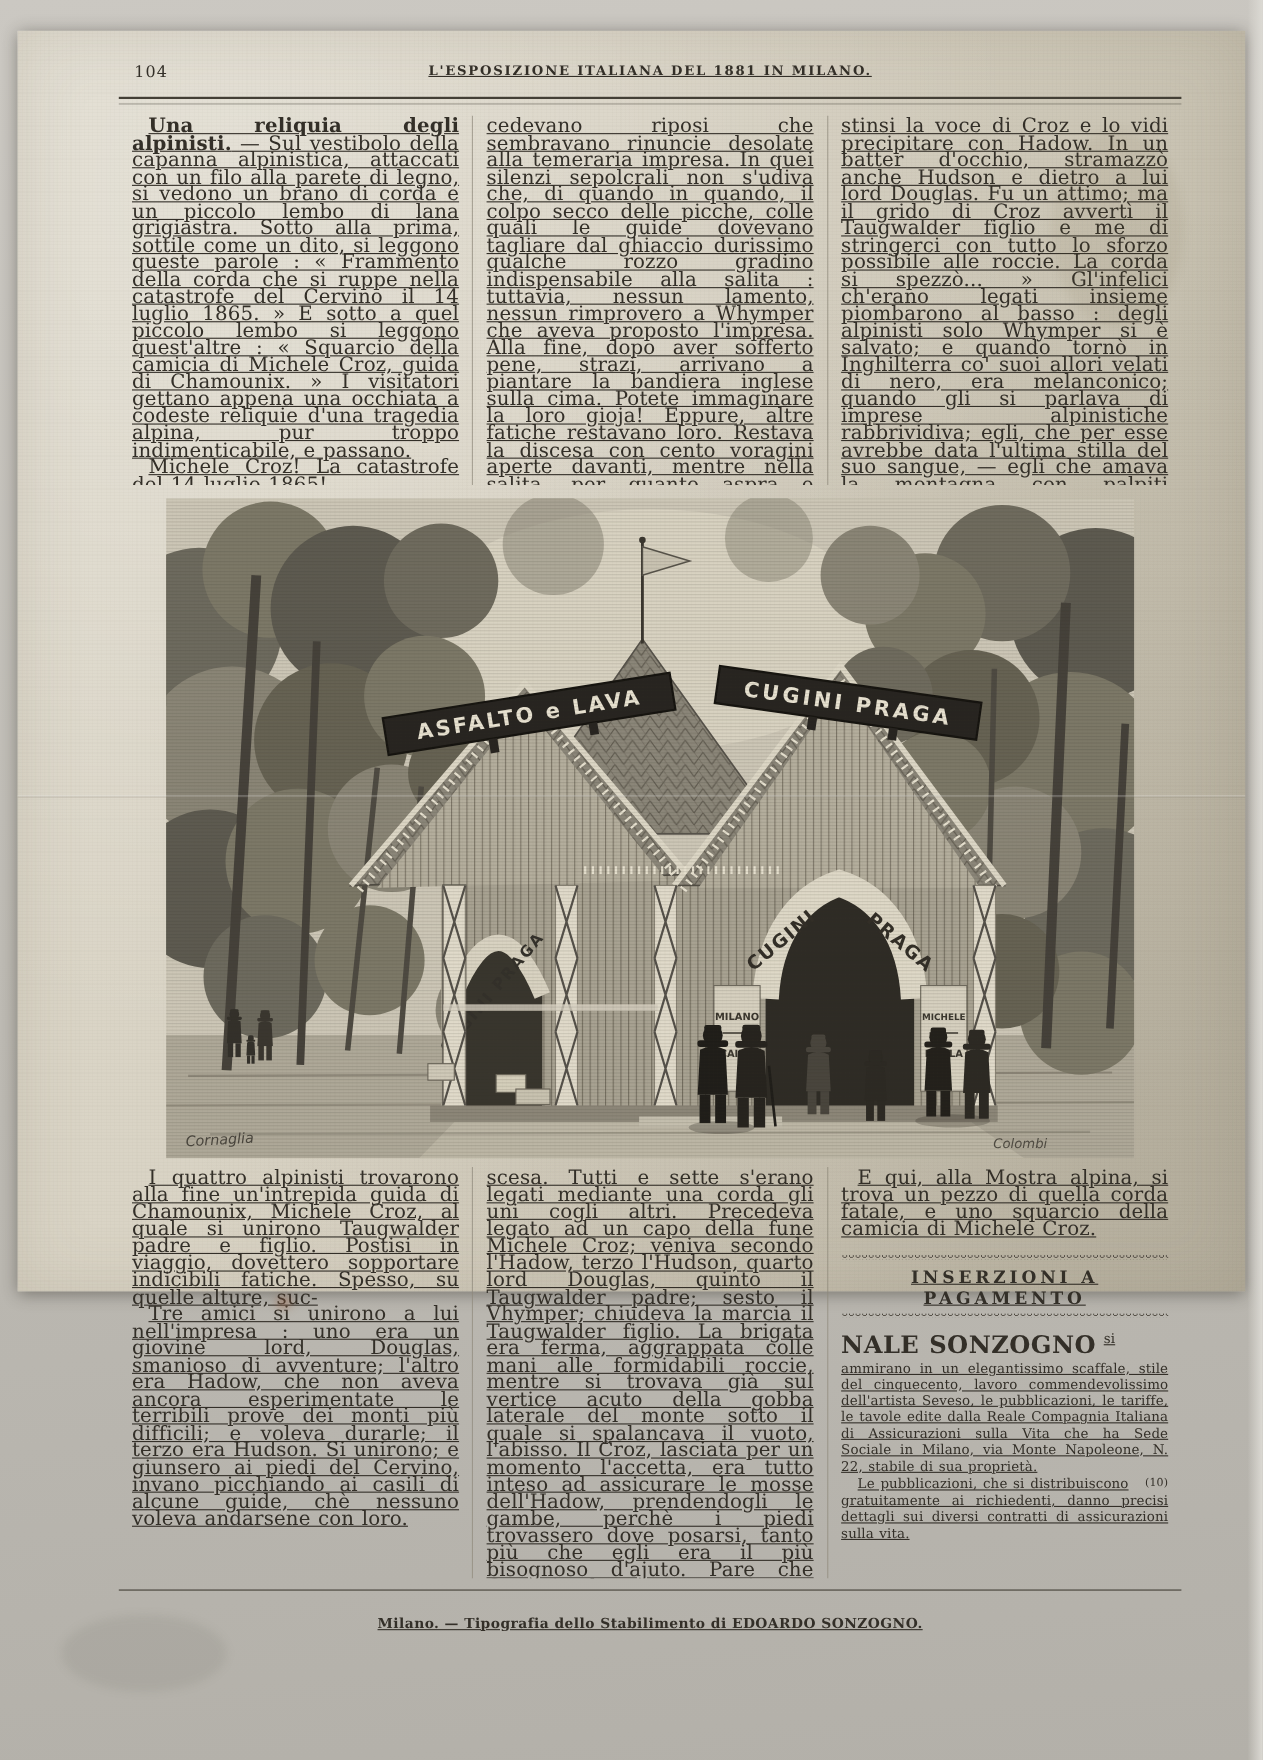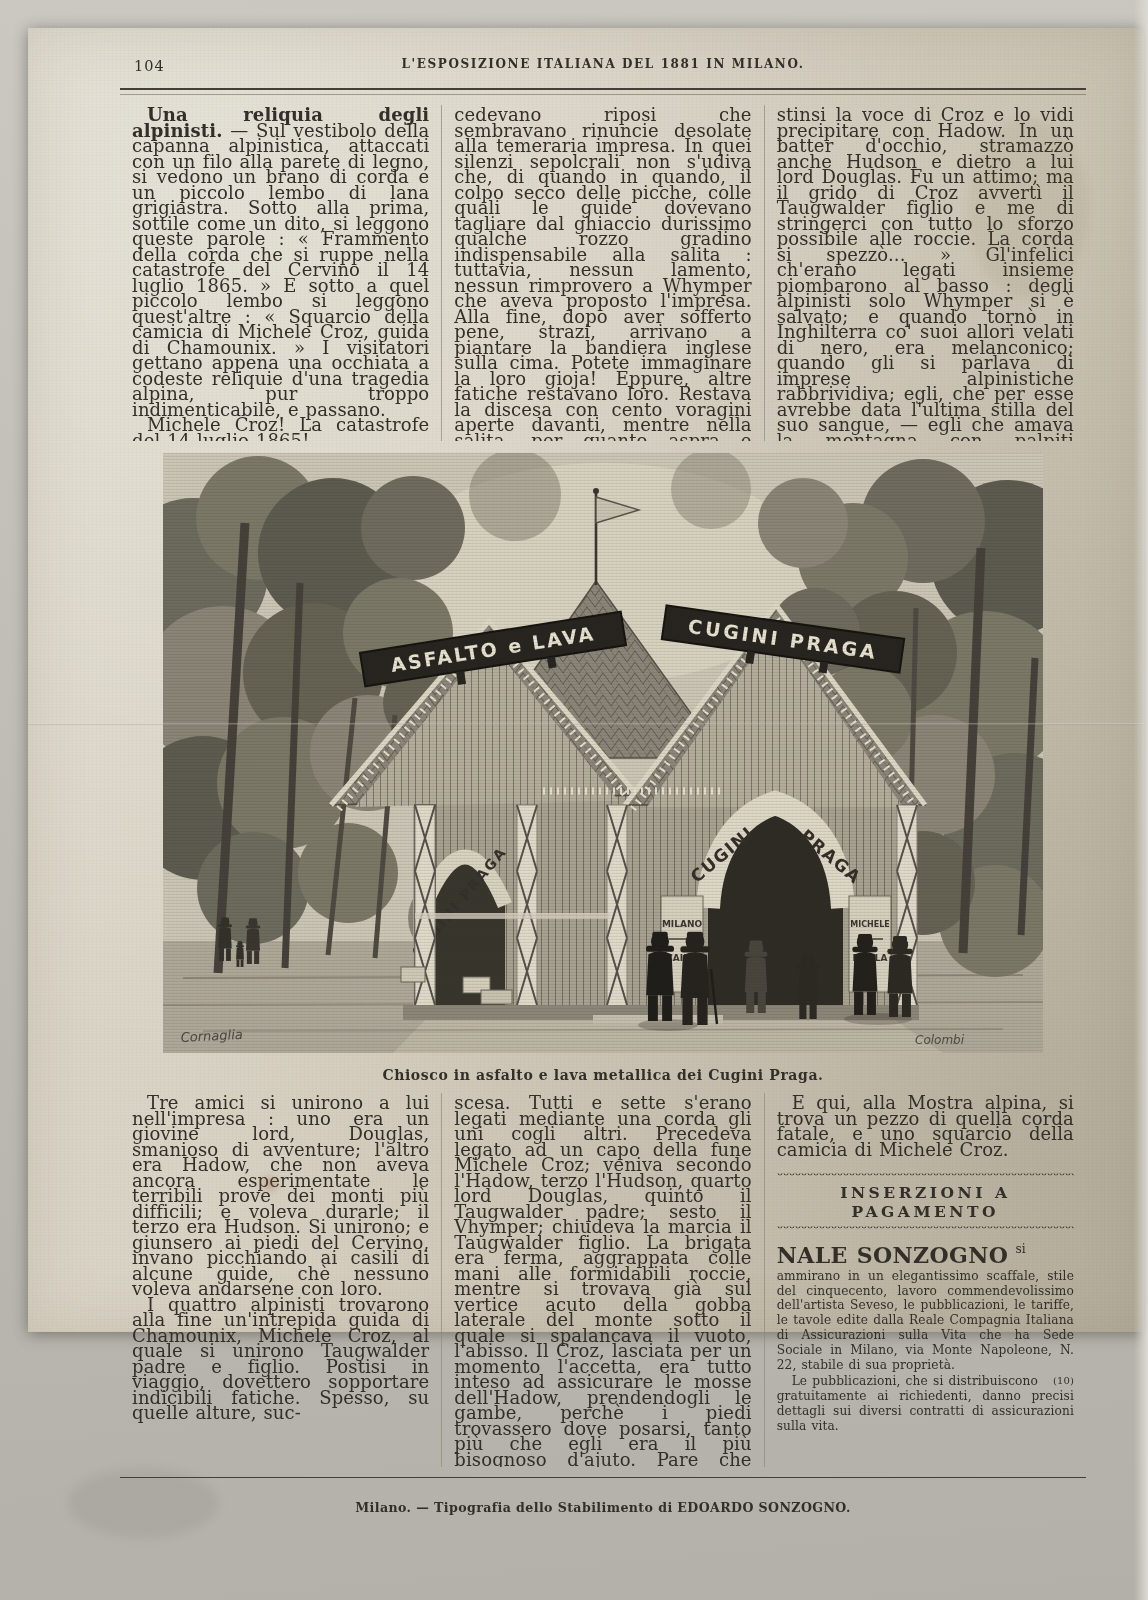--- a/index.html
+++ b/index.html
@@ -3,26 +3,27 @@
 <meta charset="utf-8">
 <style>
   html,body{margin:0;padding:0;}
   body{
     width:1148px;height:1600px;position:relative;overflow:hidden;
     background:linear-gradient(175deg,#cbc8c2 0%,#bdbab3 55%,#b3b0a9 100%);
     font-family:"DejaVu Serif","Liberation Serif",serif;
     color:#332f28;
   }
   .page{
-    position:absolute;left:28px;top:28px;width:1116px;height:1304px;
+    position:absolute;left:16px;top:28px;width:1116px;height:1146px;
     background:
       radial-gradient(ellipse at 18% 12%, rgba(255,255,255,.28), transparent 55%),
       radial-gradient(ellipse at 90% 85%, rgba(90,80,60,.14), transparent 60%),
       linear-gradient(100deg,#dcd7c9 0%,#d7d1c2 38%,#cdc7b7 72%,#bfb9a8 100%);
     box-shadow:0 2px 14px rgba(40,38,32,.45), inset 0 0 60px rgba(120,110,90,.18);
+    text-decoration:underline;
   }
   .grain{position:absolute;inset:0;pointer-events:none;opacity:.5;
     background:repeating-linear-gradient(0deg, rgba(90,82,66,.04) 0 1px, transparent 1px 3px),
                repeating-linear-gradient(90deg, rgba(90,82,66,.03) 0 1px, transparent 1px 4px);}
   .stain{position:absolute;border-radius:50%;filter:blur(4px);pointer-events:none;}
   .crease{position:absolute;left:0;width:100%;height:2px;pointer-events:none;
     background:linear-gradient(rgba(255,255,255,.35),rgba(110,102,88,.28));}
   .content{position:relative;padding:18px 58px 0 92px;height:100%;box-sizing:border-box;}
   
   .hdr{position:relative;height:30px;margin-top:6px;}
@@ -273,26 +274,25 @@
           <use href="#prs" transform="translate(77,514) scale(0.62)" fill="#33302a"></use>
         </g>
 
         <text x="18" y="589" font-size="13" font-style="italic" fill="#4a463e" transform="rotate(-3 18 589)">Cornaglia</text>
         <text x="752" y="591" font-size="12" font-style="italic" fill="#504c43">Colombi</text>
 
         <rect x="0" y="0" width="880" height="600" fill="url(#hatch)"></rect>
       </svg>
     </div>
 
-    <div class="figcap">Chiosco in asfalto e lava metallica dei Cugini Praga.</div>
 
     <div class="cols bottom">
       <div class="col">
+        <p class="ind">I quattro alpinisti trovarono alla fine un'intrepida guida di Chamounix, Michele Croz, al quale si unirono Taugwalder padre e figlio. Postisi in viaggio, dovettero sopportare indicibili fatiche. Spesso, su quelle alture, suc-</p>
         <p class="ind">Tre amici si unirono a lui nell'impresa : uno era un giovine lord, Douglas, smanioso di avventure; l'altro era Hadow, che non aveva ancora esperimentate le terribili prove dei monti più difficili; e voleva durarle; il terzo era Hudson. Si unirono; e giunsero ai piedi del Cervino, invano picchiando ai casili di alcune guide, chè nessuno voleva andarsene con loro.</p>
-        <p class="ind">I quattro alpinisti trovarono alla fine un'intrepida guida di Chamounix, Michele Croz, al quale si unirono Taugwalder padre e figlio. Postisi in viaggio, dovettero sopportare indicibili fatiche. Spesso, su quelle alture, suc-</p>
       </div>
       <div class="col">
         <p>scesa. Tutti e sette s'erano legati mediante una corda gli uni cogli altri. Precedeva legato ad un capo della fune Michele Croz; veniva secondo l'Hadow, terzo l'Hudson, quarto lord Douglas, quinto il Taugwalder padre; sesto il Vhymper; chiudeva la marcia il Taugwalder figlio. La brigata era ferma, aggrappata colle mani alle formidabili roccie, mentre si trovava già sul vertice acuto della gobba laterale del monte sotto il quale si spalancava il vuoto, l'abisso. Il Croz, lasciata per un momento l'accetta, era tutto inteso ad assicurare le mosse dell'Hadow, prendendogli le gambe, perchè i piedi trovassero dove posarsi, tanto più che egli era il più bisognoso d'ajuto. Pare che Croz si volgesse per continuare la discesa. All'Hadow mancò il piede e cadde sopra Croz, e lo rovesciò sul ripido pendìo. « Udii un'esclamazione di terrore, narra il Vhymper; di-</p>
       </div>
       <div class="col">
         <p class="ind">E qui, alla Mostra alpina, si trova un pezzo di quella corda fatale, e uno squarcio della camicia di Michele Croz.</p>
         <div class="adblock">
           <div class="wavy"></div>
           <div class="adhdr">INSERZIONI A PAGAMENTO</div>
           <div class="wavy"></div>

